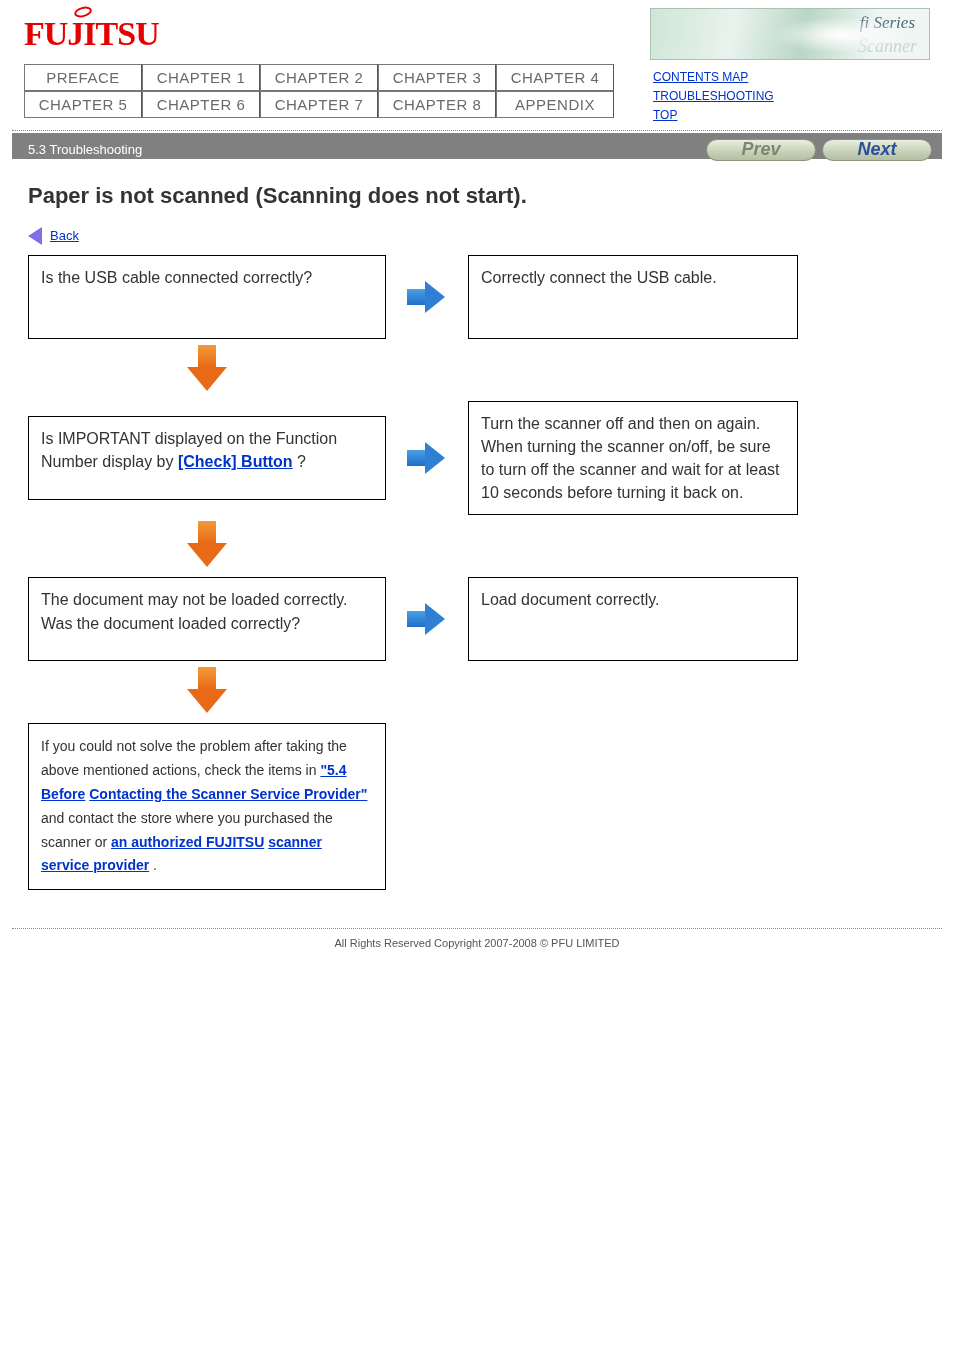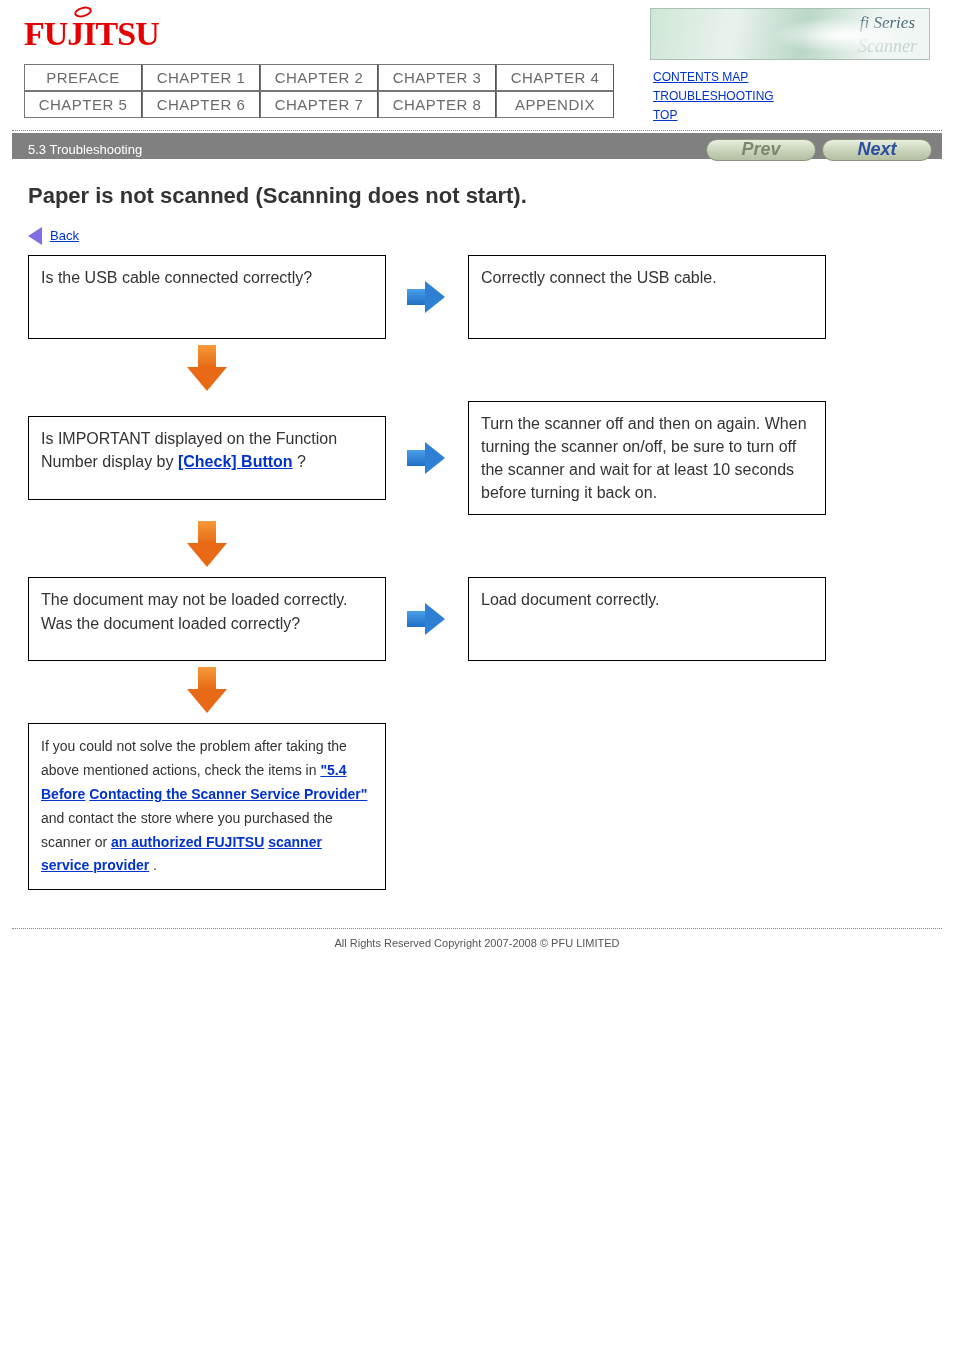--- a/index.html
+++ b/index.html
@@ -169,21 +169,21 @@
   }
   .box {
     border:1.5px solid #000;
     width:358px;
     min-height:84px;
     padding:10px 12px;
     font-size:16px;
     line-height:1.45;
     position:relative;
   }
-  .box-right { width:358px; min-height:84px; }
+  .box-right { width:330px; min-height:84px; }
   .box .qlink { color:#0033cc; text-decoration:underline; cursor:pointer;font-weight:bold; }
 
   .arrow-right-wrap {
     width:54px;
     display:flex;
     align-items:center;
     justify-content:center;
   }
   .arrow-right {
     width:40px;height:40px;

